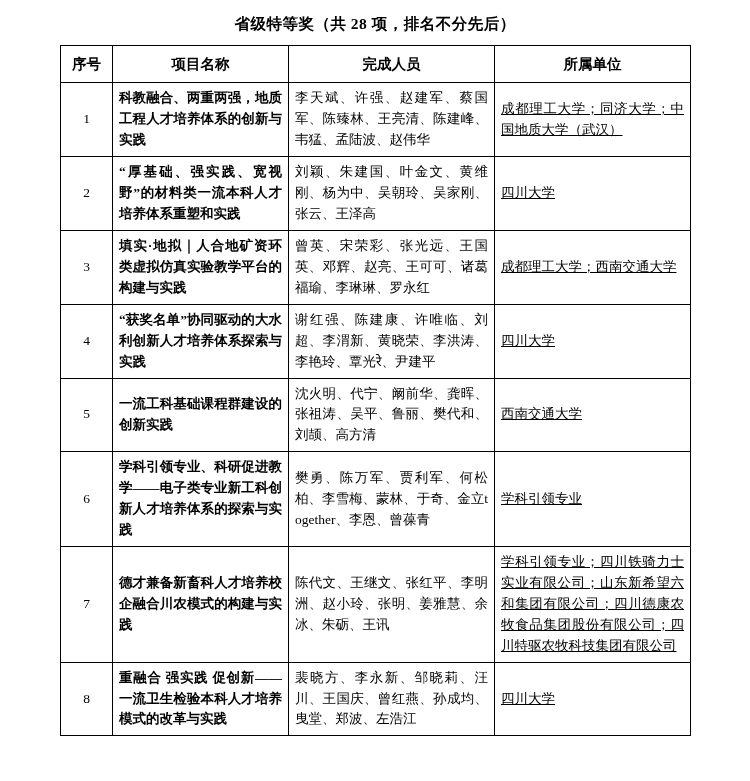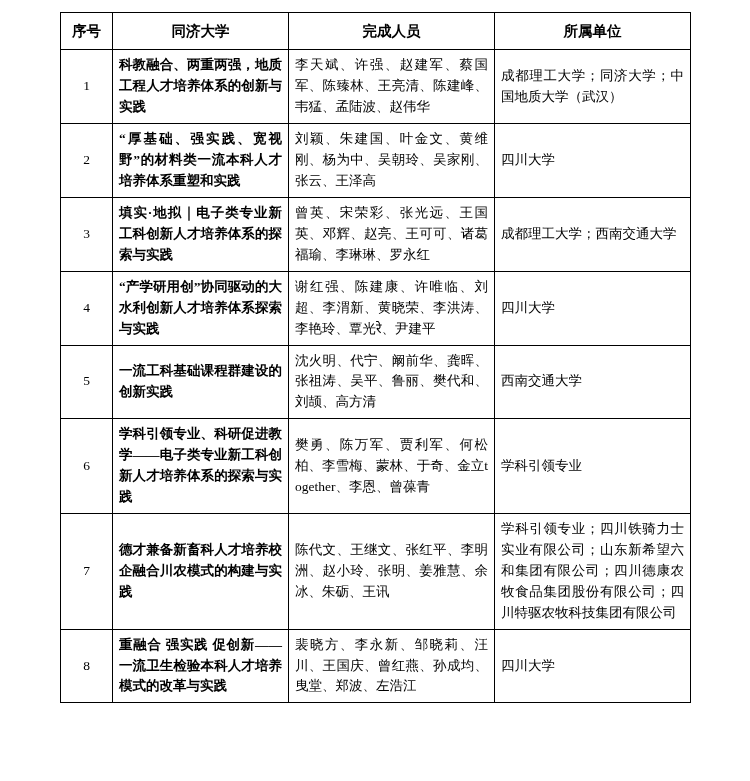--- a/index.html
+++ b/index.html
@@ -74,71 +74,73 @@
     text-align-last: left;
     font-weight: bold;
   }
   td.cell-people {
     text-align: justify;
     text-align-last: left;
   }
   td.cell-unit {
     text-align: justify;
     text-align-last: left;
+    text-decoration: underline;
   }
   td.cell-unit.short {
     text-align: center;
   }
 </style>
 </head>
 <body>
 
 <div class="page">
 
   <h1 class="doc-title">
   </h1>
 
+  <div class="subtitle">省级特等奖（共 28 项，排名不分先后）</div>
 
   <table class="award-table">
     <colgroup>
       <col class="col-no">
       <col class="col-name">
       <col class="col-people">
       <col class="col-unit">
     </colgroup>
     <thead>
       <tr>
         <th>序号</th>
-        <th>同济大学</th>
+        <th>项目名称</th>
         <th>完成人员</th>
         <th>所属单位</th>
       </tr>
     </thead>
     <tbody>
       <tr>
         <td class="cell-no">1</td>
         <td class="cell-name">科教融合、两重两强，地质工程人才培养体系的创新与实践</td>
         <td class="cell-people">李天斌、许强、赵建军、蔡国军、陈臻林、王亮清、陈建峰、韦猛、孟陆波、赵伟华</td>
         <td class="cell-unit">成都理工大学；同济大学；中国地质大学（武汉）</td>
       </tr>
       <tr>
         <td class="cell-no">2</td>
         <td class="cell-name">“厚基础、强实践、宽视野”的材料类一流本科人才培养体系重塑和实践</td>
         <td class="cell-people">刘颖、朱建国、叶金文、黄维刚、杨为中、吴朝玲、吴家刚、张云、王泽高</td>
         <td class="cell-unit short">四川大学</td>
       </tr>
       <tr>
         <td class="cell-no">3</td>
-        <td class="cell-name">填实·地拟｜电子类专业新工科创新人才培养体系的探索与实践</td>
+        <td class="cell-name">填实·地拟｜人合地矿资环类虚拟仿真实验教学平台的构建与实践</td>
         <td class="cell-people">曾英、宋荣彩、张光远、王国英、邓辉、赵亮、王可可、诸葛福瑜、李琳琳、罗永红</td>
         <td class="cell-unit">成都理工大学；西南交通大学</td>
       </tr>
       <tr>
         <td class="cell-no">4</td>
-        <td class="cell-name">“产学研用创”协同驱动的大水利创新人才培养体系探索与实践</td>
+        <td class="cell-name">“获奖名单”协同驱动的大水利创新人才培养体系探索与实践</td>
         <td class="cell-people">谢红强、陈建康、许唯临、刘超、李渭新、黄晓荣、李洪涛、李艳玲、覃光रे、尹建平</td>
         <td class="cell-unit short">四川大学</td>
       </tr>
       <tr>
         <td class="cell-no">5</td>
         <td class="cell-name">一流工科基础课程群建设的创新实践</td>
         <td class="cell-people">沈火明、代宁、阚前华、龚晖、张祖涛、吴平、鲁丽、樊代和、刘颉、高方清</td>
         <td class="cell-unit short">西南交通大学</td>
       </tr>
       <tr>

